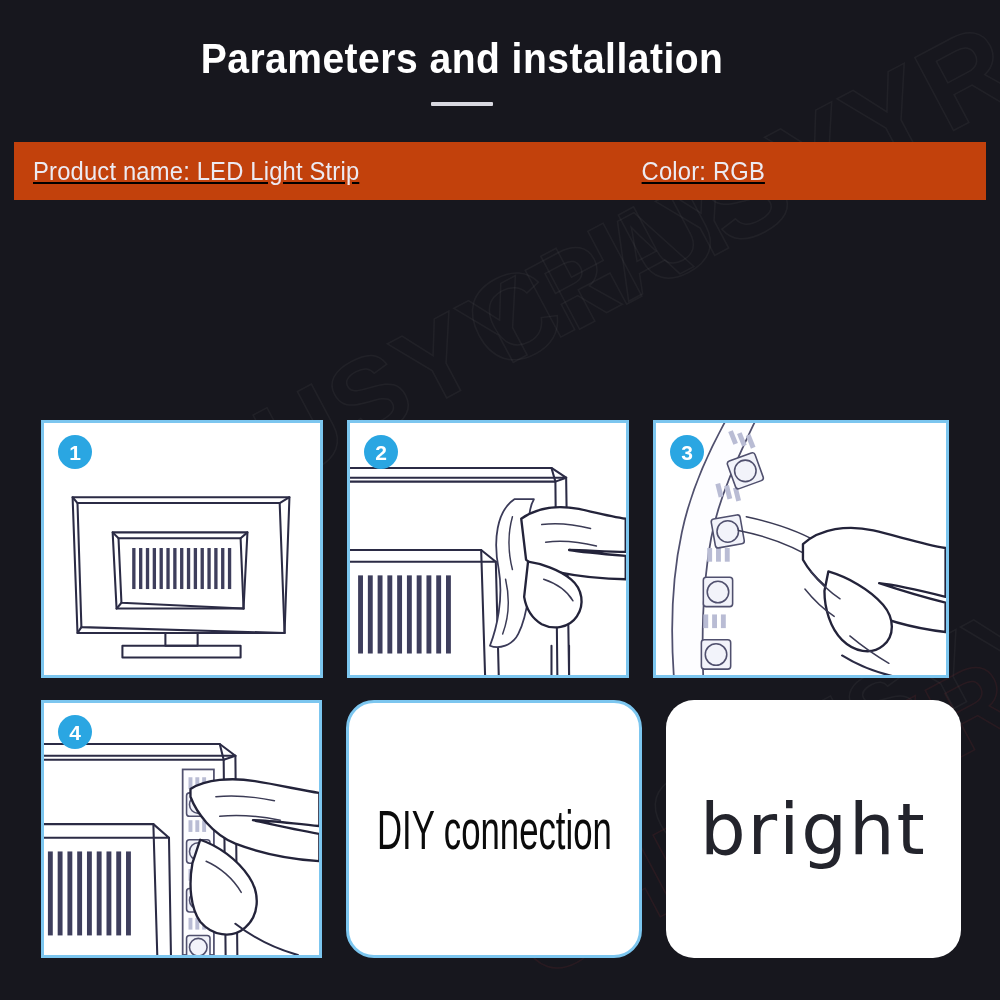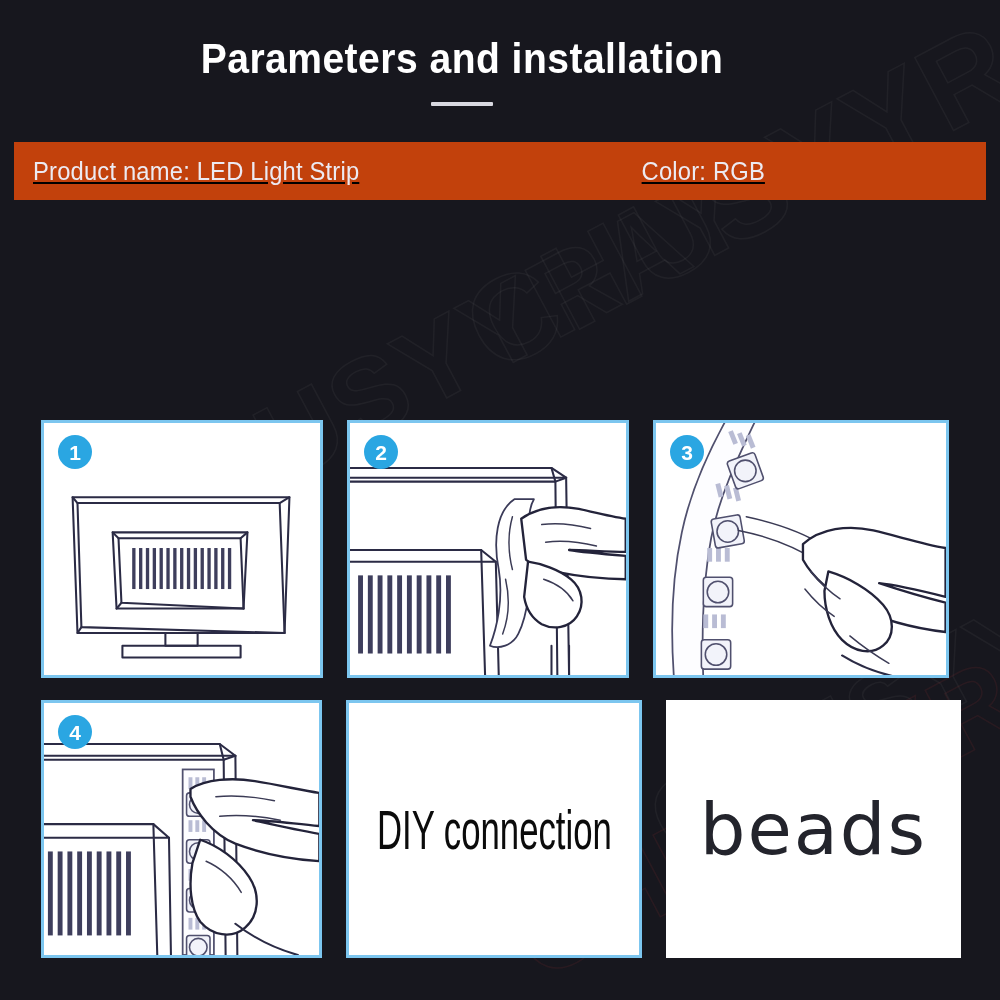--- a/index.html
+++ b/index.html
@@ -78,21 +78,21 @@
     position:absolute;left:14px;top:12px;
     width:34px;height:34px;border-radius:50%;
     background:#2aa6e2;
     color:#ffffff;
     font-size:21px;font-weight:bold;
     display:flex;align-items:center;justify-content:center;
     z-index:4;line-height:1;
   }
   .panel svg{position:absolute;left:0;top:0;width:100%;height:100%;}
   .text-panel{
-    display:flex;align-items:center;justify-content:center;
+    display:flex;align-items:center;justify-content:center;border-radius:28px;
   }
   .diy-text{
     font-size:56px;color:#0b0b0b;font-weight:normal;
     transform:scaleX(.62);white-space:nowrap;
     font-family:"Liberation Sans", sans-serif;
   }
   .bright-text{
     font-size:72px;color:#23242c;font-weight:normal;
     letter-spacing:2px;white-space:nowrap;
     font-family:"DejaVu Sans", sans-serif;
@@ -330,17 +330,17 @@
         <path class="lw-thin" d="M166 162 C180 168 194 180 202 194"></path>
         <path class="lw" d="M196 226 C214 240 238 252 260 258"></path>
       </svg>
     </div>
 
     <div class="panel wide text-panel">
       <div class="diy-text">DIY connection</div>
     </div>
 
     <div class="panel noborder text-panel">
-      <div class="bright-text">beads</div>
+      <div class="bright-text">bright</div>
     </div>
 
   </div>
 </div>
 
 </body></html>

